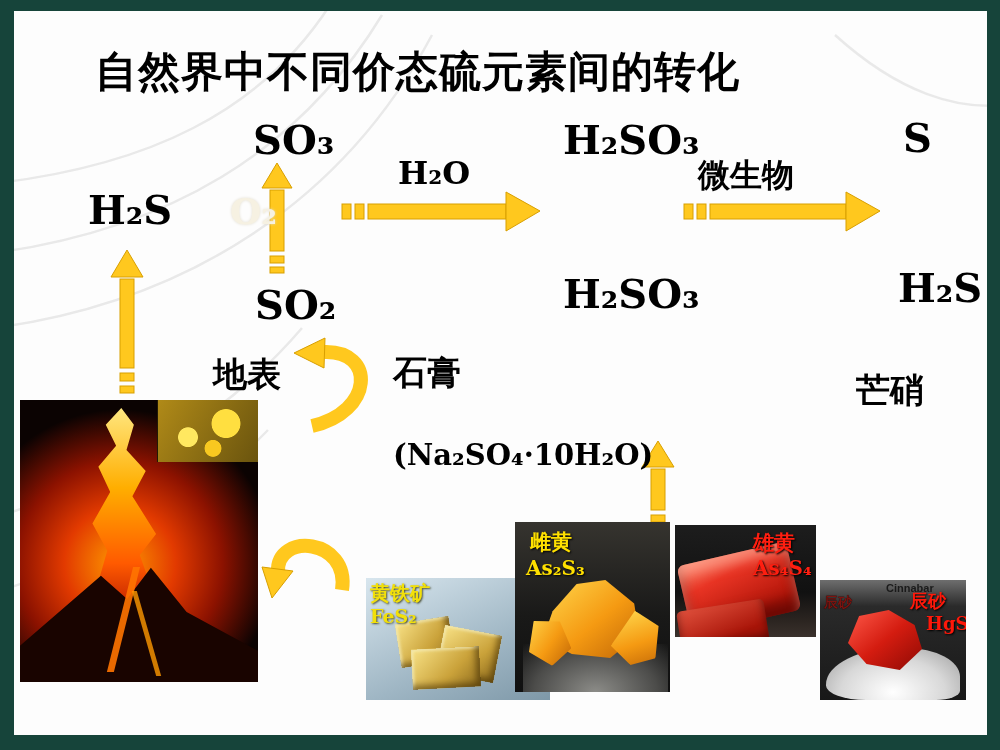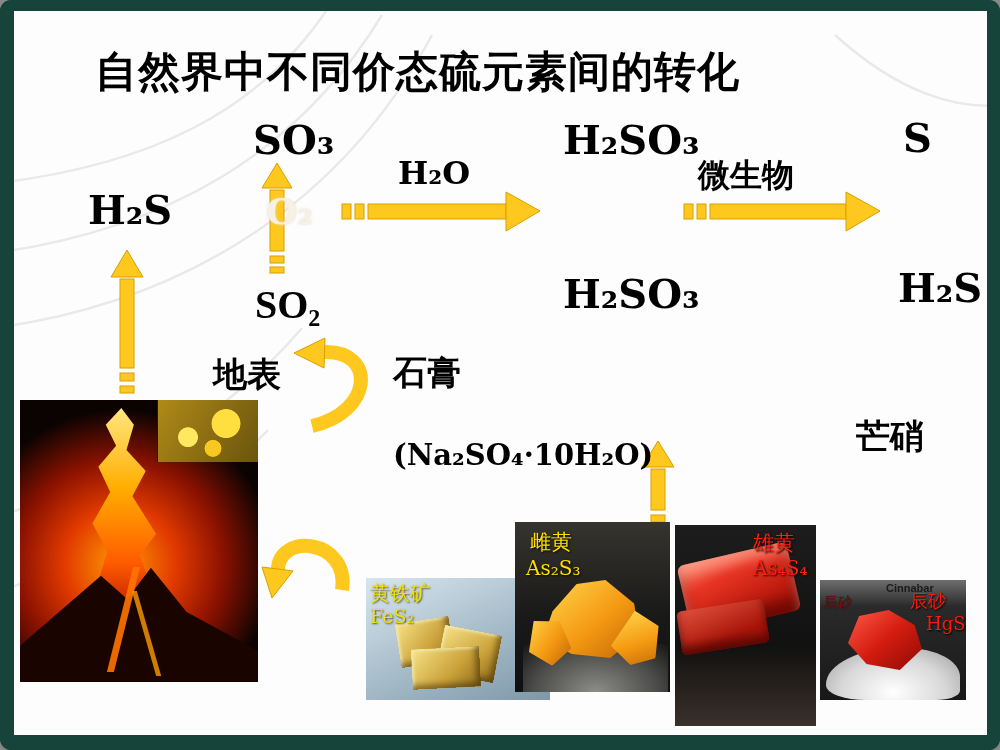--- a/index.html
+++ b/index.html
@@ -1,54 +1,53 @@
 <!DOCTYPE html>
 <html><head>
 <meta charset="utf-8">
 <style>
   html,body { margin:0; padding:0; background:#888; }
   .slide {
     position:relative; width:1000px; height:750px;
     background:#fdfdfd; overflow:hidden;
     font-family:"Liberation Sans", sans-serif;
-    border-radius:11px;
   }
   .layer { position:absolute; left:0; top:0; }
   .frame { position:absolute; background:#16443A; z-index:60; }
   .frame-top    { left:0; top:0; width:1000px; height:11px; }
   .frame-left   { left:0; top:0; width:14px; height:750px; }
   .frame-right  { left:987px; top:0; width:13px; height:750px; }
   .frame-bottom { left:0; top:735px; width:1000px; height:15px; }
 
   .txt { position:absolute; color:#000; white-space:nowrap; z-index:20; }
   .chem { font-family:"DejaVu Serif","DejaVu Sans",serif; font-weight:bold; }
   .cjk  { font-family:"Liberation Sans","DejaVu Sans",sans-serif; font-weight:bold; }
 
   .title { left:95px; top:44px; font-size:42px; letter-spacing:1px; }
   .n-so3      { left:253px; top:116px; font-size:40px; }
   .n-h2so4    { left:563px; top:116px; font-size:40px; }
   .n-s        { left:903px; top:114px; font-size:40px; }
   .n-h2s-l    { left:88px;  top:186px; font-size:40px; }
-  .l-o2       { left:230px; top:190px; font-size:36px; color:#f6f1e2; text-shadow:0 0 3px #e2ddcf;margin-left:36px; }
+  .l-o2       { left:230px; top:190px; font-size:36px; color:#f6f1e2; text-shadow:0 0 3px #e2ddcf; }
   .l-h2o      { left:398px; top:154px; font-size:32px; }
   .l-microbe  { left:698px; top:154px; font-size:32px; }
-  .n-so2      { left:255px; top:281px; font-size:40px;font-family:Liberation Serif, serif; }
+  .n-so2      { left:255px; top:281px; font-size:40px; }
   .n-h2so3    { left:563px; top:270px; font-size:40px; }
   .n-h2s-r    { left:898px; top:264px; font-size:40px; }
   .l-surface  { left:213px; top:352px; font-size:34px; }
   .l-gypsum   { left:393px; top:350px; display:flex; align-items:flex-end; gap:16px; }
   .l-gypsum .gname { font-size:34px; }
   .l-gypsum .gform { font-size:30px; }
-  .l-mirab    { left:856px; top:414px; font-size:34px; }
+  .l-mirab    { left:856px; top:368px; font-size:34px; }
   .l-mirab-f  { left:393px; top:438px; font-size:29px; }
   .l-under    { left:263px; top:623px; font-size:34px; }
 
   
   .photo { position:absolute; overflow:hidden; z-index:15; }
-  .min-label { position:absolute; font-weight:normal; white-space:nowrap; z-index:5;
+  .min-label { position:absolute; font-weight:bold; white-space:nowrap; z-index:5;
                font-family:"Liberation Sans","DejaVu Sans",sans-serif; }
 
   
   .ph-volcano { left:20px; top:400px; width:238px; height:282px; background:#0b0302; }
   .v-glow  { position:absolute; inset:0;
              background:radial-gradient(circle at 42% 58%, #ff9c00 0%, #e23a00 26%, #8c1200 48%, rgba(18,2,0,0) 72%); }
   .v-plume { position:absolute; left:68px; top:8px; width:74px; height:210px;
              background:linear-gradient(#ffe780, #ffae00 38%, #ff5a00 74%, #b31500);
              clip-path:polygon(45% 0,62% 8%,52% 20%,78% 30%,60% 42%,92% 60%,70% 70%,100% 100%,0 100%,26% 68%,6% 55%,30% 40%,14% 28%,38% 18%,24% 8%); }
   .v-mountain { position:absolute; left:0; bottom:0; width:100%; height:46%; background:#190400;
@@ -84,21 +83,21 @@
          clip-path:polygon(10% 40%,35% 5%,65% 0,95% 30%,100% 70%,70% 100%,30% 95%,0 75%); }
   .or2 { left:100px; top:92px; width:46px; height:52px; transform:rotate(22deg);
          clip-path:polygon(20% 0,80% 10%,100% 70%,55% 100%,0 80%); }
   .or3 { left:12px; top:96px; width:42px; height:48px; transform:rotate(-15deg);
          clip-path:polygon(30% 0,90% 15%,100% 75%,45% 100%,0 60%); }
   .orp-name { left:15px; top:6px;  font-size:21px; color:#ffe000; text-shadow:1px 1px 2px #000; }
   .orp-form { left:11px; top:34px; font-size:20px; color:#ffe000; text-shadow:1px 1px 2px #000;
               font-family:"DejaVu Serif","DejaVu Sans",serif; }
 
   
-  .ph-realgar { left:675px; top:525px; width:141px; height:201px;
+  .ph-realgar { left:675px; top:525px; width:141px; height:112px;
              background:linear-gradient(#1d1d1d 0%, #111 60%, #2c2521 86%, #3a312c 100%); }
   .re1 { position:absolute; left:8px; top:28px; width:112px; height:70px; border-radius:7px;
          background:linear-gradient(165deg,#ff8a70 0%,#e83424 32%,#b01408 82%);
          transform:rotate(-13deg);
          box-shadow:inset 0 10px 12px rgba(255,175,155,.55), inset 0 -12px 14px rgba(60,0,0,.6); }
   .re2 { position:absolute; left:4px; top:80px; width:88px; height:44px; border-radius:5px;
          background:linear-gradient(165deg,#e0503c,#a81408 70%);
          transform:rotate(-9deg); box-shadow:inset 0 -8px 10px rgba(40,0,0,.6); }
   .rea-name { left:78px; top:4px;  font-size:21px; color:#ff1e10; text-shadow:1px 1px 2px #000; }
   .rea-form { left:78px; top:31px; font-size:20px; color:#ff1e10; text-shadow:1px 1px 2px #000;

